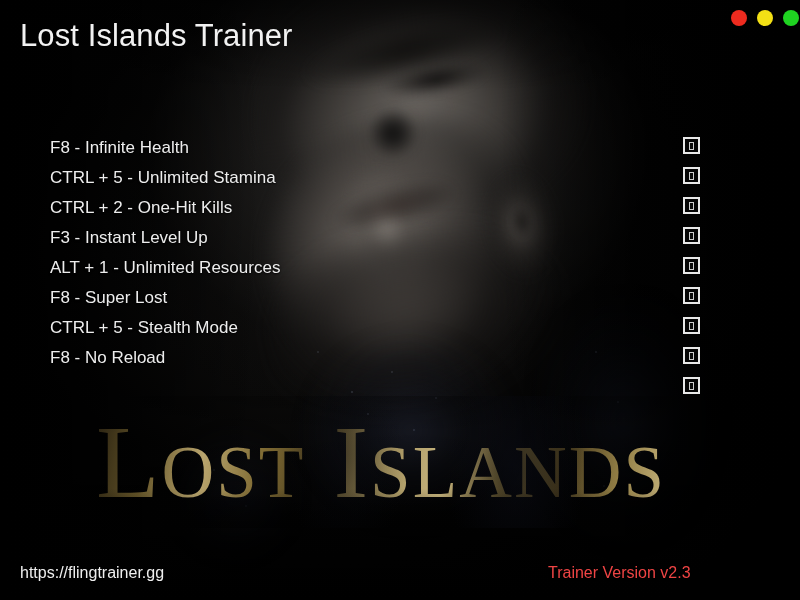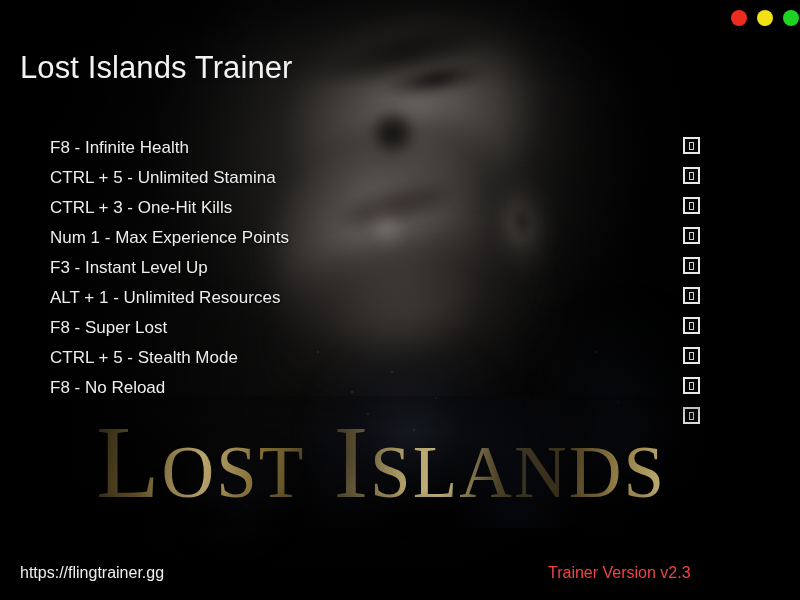--- a/index.html
+++ b/index.html
@@ -194,21 +194,20 @@
   .dot { width: 16px; height: 16px; border-radius: 50%; }
 
   
   .title {
     position: absolute;
     left: 20px; top: 18px;
     font-size: 31px;
     color: #f2f2f2;
     letter-spacing: .1px;
     white-space: nowrap;
-    margin-top: 32px;
   }
 
   
   .cheat-list {
     position: absolute;
     left: 50px; top: 99px;
     width: 660px;
     margin-top: 34px;
   }
   .cheat-row {
@@ -333,27 +332,21 @@
           <div class="knob"></div>
         </div>
       </div>
       <div class="cheat-row">
         <span class="cheat-label">CTRL + 5 - Unlimited Stamina</span>
         <div class="cheat-toggle">
           <div class="knob"></div>
         </div>
       </div>
       <div class="cheat-row">
-        <span class="cheat-label">CTRL + 3 - One-Hit Kills</span>
-        <div class="cheat-toggle">
-          <div class="knob"></div>
-        </div>
-      </div>
-      <div class="cheat-row">
-        <span class="cheat-label">Num 1 - Max Experience Points</span>
+        <span class="cheat-label">CTRL + 2 - One-Hit Kills</span>
         <div class="cheat-toggle">
           <div class="knob"></div>
         </div>
       </div>
       <div class="cheat-row">
         <span class="cheat-label">F3 - Instant Level Up</span>
         <div class="cheat-toggle">
           <div class="knob"></div>
         </div>
       </div>

